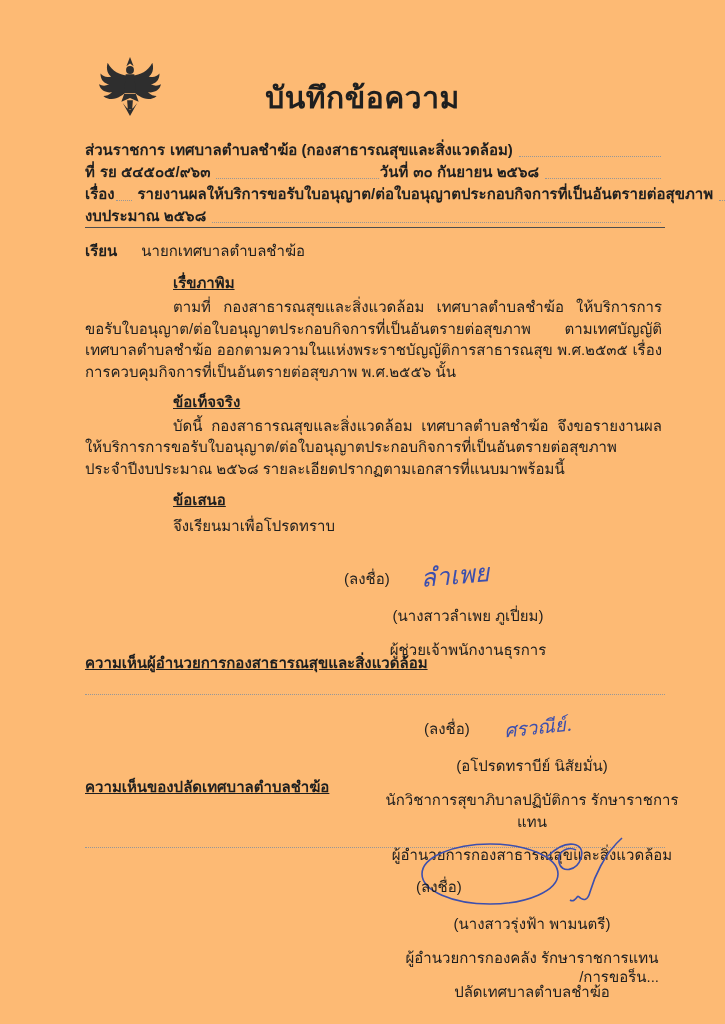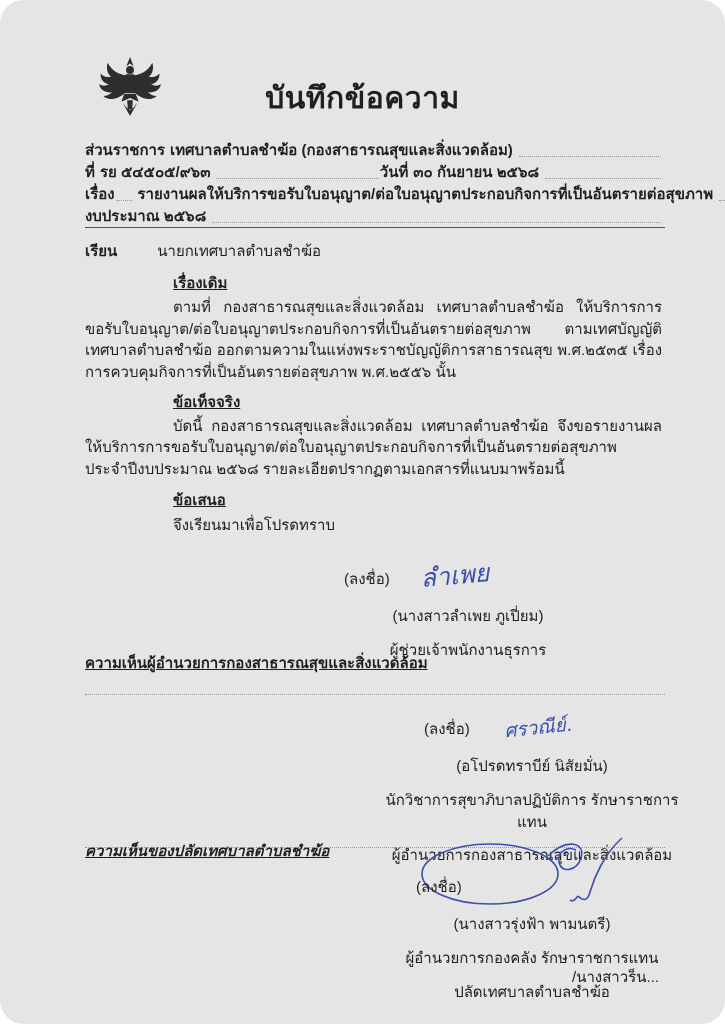--- a/index.html
+++ b/index.html
@@ -1,64 +1,63 @@
 <!DOCTYPE html>
 <html lang="th"><head>
 <meta charset="utf-8">
 <style>
   html,body{margin:0;padding:0;background:#ffffff;}
   .page{
     position:relative;
     width:725px;height:1024px;
-    background:#e5e5e5;
+    background:#fdba74;
     font-family:"Liberation Sans","DejaVu Sans",sans-serif;
     color:#1f1f1f;
     font-size:15px;
     line-height:1.45;
     overflow:hidden;
-    border-radius:24px;
   }
   
   .emblem{position:absolute;left:94px;top:54px;width:72px;height:78px;}
   .doc-title{
     position:absolute;left:0;right:0;top:76px;
     text-align:center;font-size:30px;font-weight:bold;letter-spacing:.5px;
   }
   .header-fields{position:absolute;left:85px;right:63px;top:139px;}
   .hrow{display:flex;align-items:flex-end;height:22px;}
   .lbl{font-weight:bold;white-space:nowrap;}
   .val{white-space:nowrap;padding:0 5px;font-weight:bold;}
   .leader{flex:1 1 auto;border-bottom:1.5px dotted #979797;margin:0 1px 4px 1px;min-width:10px;}
   .leader.sm{flex:0 0 16px;}
   .leader.mid{flex:1.4 1 auto;}
   .rule{position:absolute;left:85px;right:60px;top:227px;border-top:1.7px solid #4d4d4d;}
-  .salutation{position:absolute;left:85px;top:240px;display:flex;gap:40px;}
+  .salutation{position:absolute;left:85px;top:240px;display:flex;gap:24px;}
   
   .letter-body{position:absolute;left:85px;right:63px;top:268px;}
   .sec-head{margin:4px 0 2px 88px;font-weight:bold;text-decoration:underline;display:table;}
   p.para{margin:2px 0 6px 0;text-indent:88px;text-align:justify;overflow-wrap:break-word;}
-  .closing{margin:4px 0 0 88px;font-family:Liberation Serif, serif;}
+  .closing{margin:4px 0 0 88px;}
   
   .handwriting{
     display:inline-block;color:#3c4fae;
     font-family:"DejaVu Serif",serif;font-style:italic;
   }
   .sig1{position:absolute;left:338px;top:556px;width:260px;text-align:center;}
   .sig1 .sig-row{display:flex;align-items:flex-end;text-align:left;padding-left:6px;gap:30px;height:34px;}
   .sig1 .handwriting{font-size:25px;transform:rotate(-5deg) translateY(4px);}
   .sig-name{margin-top:15px;}
   .sig-pos{margin-top:12px;}
   .opinion-head{position:absolute;left:85px;font-weight:bold;text-decoration:underline;}
   .op1-head{top:652px;}
   .dotline{position:absolute;left:85px;right:60px;border-top:1.6px dotted #979797;}
   .dot1{top:694px;}
   .sig2{position:absolute;left:382px;top:710px;width:300px;text-align:center;}
   .sig2 .sig-row{display:flex;align-items:flex-end;text-align:left;padding-left:42px;gap:34px;height:30px;}
   .sig2 .handwriting{font-size:19px;transform:rotate(-6deg) translateY(2px);}
-  .op2-head{top:840px;font-style:italic;}
+  .op2-head{top:776px;}
   .dot2{top:847px;}
   .scribble{position:absolute;left:418px;top:834px;}
   .sig3{position:absolute;left:382px;top:872px;width:300px;text-align:center;}
   .sig3 .sig-row{display:flex;align-items:flex-end;text-align:left;padding-left:34px;height:26px;}
   .footer-note{position:absolute;right:66px;top:966px;}
 </style>
 </head>
 <body>
 
 <div class="page">
@@ -108,21 +107,21 @@
   </div>
 
   <div class="rule"></div>
 
   <div class="salutation">
     <span class="lbl">เรียน</span>
     <span>นายกเทศบาลตำบลชำฆ้อ</span>
   </div>
 
   <div class="letter-body">
-    <div class="sec-head">เรื่องเดิม</div>
+    <div class="sec-head">เรื่ขภาพิม</div>
     <p class="para">ตามที่ กองสาธารณสุขและสิ่งแวดล้อม เทศบาลตำบลชำฆ้อ ให้บริการการขอรับใบอนุญาต/ต่อใบอนุญาตประกอบกิจการที่เป็นอันตรายต่อสุขภาพ ตามเทศบัญญัติเทศบาลตำบลชำฆ้อ ออกตามความในแห่งพระราชบัญญัติการสาธารณสุข พ.ศ.๒๕๓๕ เรื่อง การควบคุมกิจการที่เป็นอันตรายต่อสุขภาพ พ.ศ.๒๕๕๖ นั้น</p>
     <div class="sec-head" style="margin-top:8px">ข้อเท็จจริง</div>
     <p class="para">บัดนี้ กองสาธารณสุขและสิ่งแวดล้อม เทศบาลตำบลชำฆ้อ จึงขอรายงานผลให้บริการการขอรับใบอนุญาต/ต่อใบอนุญาตประกอบกิจการที่เป็นอันตรายต่อสุขภาพ ประจำปีงบประมาณ ๒๕๖๘ รายละเอียดปรากฏตามเอกสารที่แนบมาพร้อมนี้</p>
     <div class="sec-head" style="margin-top:9px">ข้อเสนอ</div>
     <div class="closing">จึงเรียนมาเพื่อโปรดทราบ</div>
   </div>
 
   <div class="sig1">
     <div class="sig-row">
       <span>(ลงชื่อ)</span>
@@ -156,15 +155,15 @@
   </div>
   <div class="sig3">
     <div class="sig-row">
       <span>(ลงชื่อ)</span>
     </div>
     <div class="sig-name">(นางสาวรุ่งฟ้า พามนตรี)</div>
     <div class="sig-pos">ผู้อำนวยการกองคลัง รักษาราชการแทน</div>
     <div class="sig-pos">ปลัดเทศบาลตำบลชำฆ้อ</div>
   </div>
 
-  <div class="footer-note">/นางสาวร็น...</div>
+  <div class="footer-note">/การขอร็น...</div>
 
 </div>
 
 </body></html>

